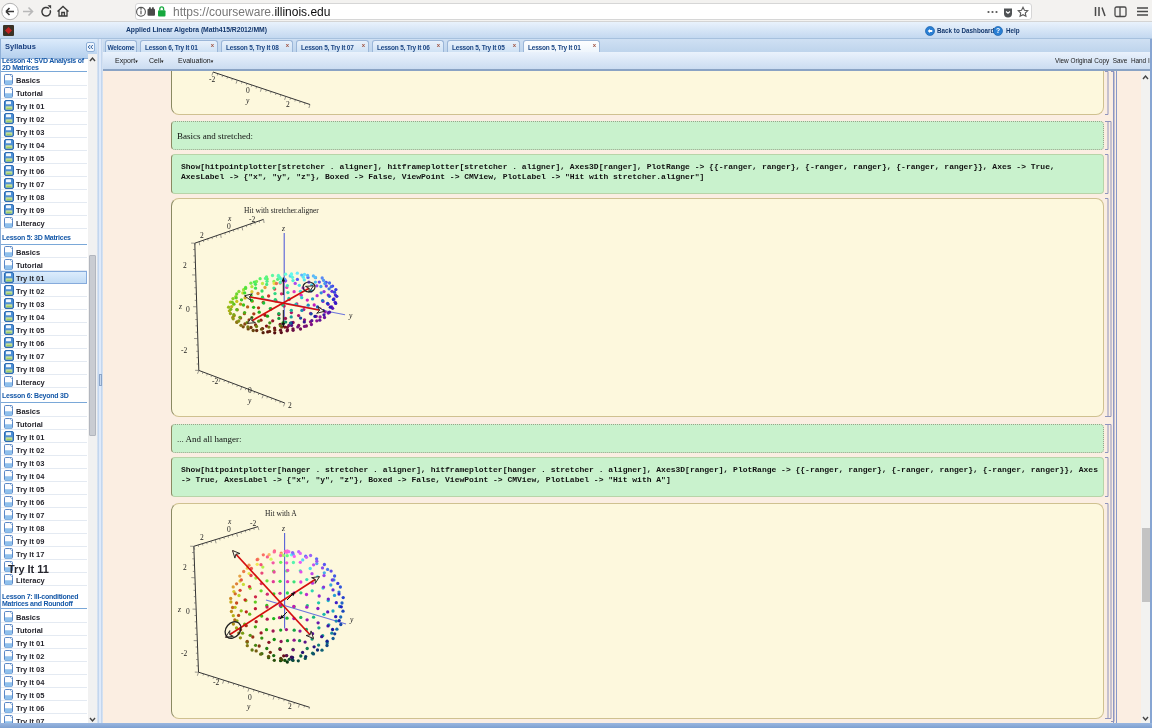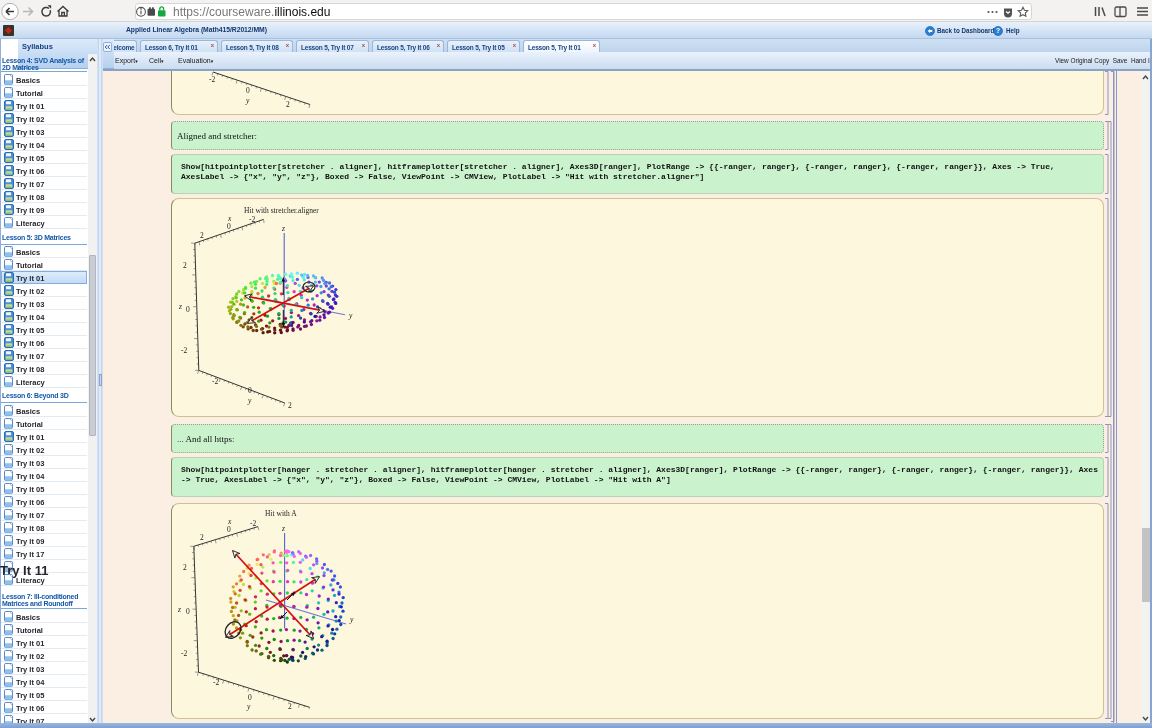--- a/index.html
+++ b/index.html
@@ -66,21 +66,21 @@
 <div class="abs" style="left:372px;top:40px;width:72px;height:12px;background:linear-gradient(#e8f1fb,#cfe1f4);border:1px solid #9bb6d8;border-bottom:none;border-radius:3px 3px 0 0;font-size:6.5px;letter-spacing:-0.2px;font-weight:bold;color:#1c4684;white-space:nowrap;padding:2.5px 0 0 4px">Lesson 5, Try It 06<span style="position:absolute;right:3px;top:1px;font-size:6px;color:#a05544">x</span></div>
 <div class="abs" style="left:447px;top:40px;width:73px;height:12px;background:linear-gradient(#e8f1fb,#cfe1f4);border:1px solid #9bb6d8;border-bottom:none;border-radius:3px 3px 0 0;font-size:6.5px;letter-spacing:-0.2px;font-weight:bold;color:#1c4684;white-space:nowrap;padding:2.5px 0 0 4px">Lesson 5, Try It 05<span style="position:absolute;right:3px;top:1px;font-size:6px;color:#a05544">x</span></div>
 <div class="abs" style="left:523px;top:40px;width:77px;height:12px;background:linear-gradient(#fdfeff,#eef5fc);border:1px solid #9bb6d8;border-bottom:none;border-radius:3px 3px 0 0;font-size:6.5px;letter-spacing:-0.2px;font-weight:bold;color:#1c4684;white-space:nowrap;padding:2.5px 0 0 4px">Lesson 5, Try It 01<span style="position:absolute;right:3px;top:1px;font-size:6px;color:#a05544">x</span></div>
 <div class="abs" style="left:97px;top:52px;width:1055px;height:19px;background:linear-gradient(#eaf2fc,#cbdcf1);border-bottom:2px solid #8aa3c4">
 <div class="abs" style="left:18px;top:5px;font-size:7px;color:#1a1a1a">Export<span style="font-size:5px">▾</span></div>
 <div class="abs" style="left:52px;top:5px;font-size:7px;color:#1a1a1a">Cell<span style="font-size:5px">▾</span></div>
 <div class="abs" style="left:81px;top:5px;font-size:7px;color:#1a1a1a">Evaluation<span style="font-size:5px">▾</span></div>
 <div class="abs" style="left:958px;top:5px;font-size:6.4px;color:#1a1a1a;white-space:nowrap">View Original Copy&nbsp;&nbsp;Save&nbsp;&nbsp;Hand In</div>
 </div>
 <div class="abs" style="left:0;top:39px;width:97px;height:689px;background:#fff;border-left:1px solid #8fb0d8"></div>
-<div class="abs" style="left:18px;top:39px;width:96px;height:30px;background:linear-gradient(#dcebfb,#b5d0ee);border-bottom:1px solid #8fb0d8">
+<div class="abs" style="left:1px;top:39px;width:96px;height:20px;background:linear-gradient(#dcebfb,#b5d0ee);border-bottom:1px solid #8fb0d8">
     <div class="abs" style="left:4px;top:3px;font-size:7.5px;font-weight:bold;color:#1a4080">Syllabus</div>
     <div class="abs" style="left:85px;top:2.5px;width:9px;height:10px;background:#eef5fd;border:1px solid #8fb0d8;border-radius:2px"></div>
     <svg class="abs" style="left:85px;top:2.5px" width="9" height="10" viewBox="0 0 9 10">
       <path d="M4.2 3 L2.2 5 L4.2 7 M6.8 3 L4.8 5 L6.8 7" stroke="#2a5a9a" stroke-width="1" fill="none"></path>
     </svg>
   </div>
 <div class="abs" style="left:2px;top:56.5px;width:85px;font-size:7px;letter-spacing:-0.25px;font-weight:bold;color:#1558a8;line-height:7.5px;white-space:nowrap">Lesson 4: SVD Analysis of<br>2D Matrices</div>
 <div class="abs" style="left:1px;top:71px;width:86px;height:1px;background:#7aa8d8"></div>
 <div class="abs" style="left:1px;top:85.2px;width:86px;height:1px;background:#e4eaf2"></div>
 <svg class="abs" style="left:4px;top:74.0px" width="9" height="11" viewBox="0 0 9 11">
@@ -348,21 +348,21 @@
     <path d="M1 6.2 h7 v3.3 a1.2 1.2 0 0 1 -1.2 1.2 h-4.6 a1.2 1.2 0 0 1 -1.2 -1.2 Z" fill="#8fc0ec"></path>
     <path d="M5.5 0.5 L8.5 3.5" stroke="#9bb8d8" stroke-width="0.8"></path>
   </svg>
 <div class="abs" style="left:16px;top:549.5px;font-size:7.5px;font-weight:bold;color:#26262e">Try It 17</div>
 <div class="abs" style="left:1px;top:571.7px;width:86px;height:1px;background:#e4eaf2"></div>
 <svg class="abs" style="left:4px;top:560.5px" width="9" height="11" viewBox="0 0 9 11">
     <rect x="0.5" y="0.5" width="8" height="10" rx="1.2" fill="#fdfdfe" stroke="#5b87c5" stroke-width="1"></rect>
     <path d="M1 6.2 h7 v3.3 a1.2 1.2 0 0 1 -1.2 1.2 h-4.6 a1.2 1.2 0 0 1 -1.2 -1.2 Z" fill="#8fc0ec"></path>
     <path d="M5.5 0.5 L8.5 3.5" stroke="#9bb8d8" stroke-width="0.8"></path>
   </svg>
-<div class="abs" style="left:0;top:562.5px;font-size:13px;font-weight:bold;color:#26262e">Try It 11</div>
+<div class="abs" style="left:8px;top:562.5px;font-size:11px;font-weight:bold;color:#26262e">Try It 11</div>
 <div class="abs" style="left:1px;top:584.7px;width:86px;height:1px;background:#e4eaf2"></div>
 <svg class="abs" style="left:4px;top:573.5px" width="9" height="11" viewBox="0 0 9 11">
     <rect x="0.5" y="0.5" width="8" height="10" rx="1.2" fill="#fdfdfe" stroke="#5b87c5" stroke-width="1"></rect>
     <path d="M1 6.2 h7 v3.3 a1.2 1.2 0 0 1 -1.2 1.2 h-4.6 a1.2 1.2 0 0 1 -1.2 -1.2 Z" fill="#8fc0ec"></path>
     <path d="M5.5 0.5 L8.5 3.5" stroke="#9bb8d8" stroke-width="0.8"></path>
   </svg>
 <div class="abs" style="left:16px;top:575.5px;font-size:7.5px;font-weight:bold;color:#26262e">Literacy</div>
 <div class="abs" style="left:2px;top:592.5px;width:85px;font-size:7px;letter-spacing:-0.25px;font-weight:bold;color:#1558a8;line-height:7.5px;white-space:nowrap">Lesson 7: Ill-conditioned<br>Matrices and Roundoff</div>
 <div class="abs" style="left:1px;top:608px;width:86px;height:1px;background:#7aa8d8"></div>
 <div class="abs" style="left:1px;top:622.2px;width:86px;height:1px;background:#e4eaf2"></div>
@@ -441,22 +441,22 @@
 <div class="abs" style="left:103px;top:71px;width:1047px;height:652px;background:#fbeee2"></div>
 <div class="abs" style="left:1113px;top:71px;width:1px;height:652px;background:#8898c8"></div>
 <div class="abs" style="left:1115.5px;top:71px;width:1.5px;height:652px;background:#8898c8"></div>
 <div class="abs" style="left:171px;top:71px;width:933px;height:44px;background:#fdf8dd;border:1px solid #cfc190;border-left:1.5px solid #8a8a62;border-radius:0 0 8px 8px;border-top:none;"></div>
 <div class="abs" style="left:171px;top:121px;width:933px;height:29px;background:#c9f2cd;border:1px dotted #9aa28a;border-left:1.5px solid #8a8a62;border-radius:4px;"></div>
 <div class="abs" style="left:171px;top:154px;width:933px;height:40px;background:#c9f2cd;border:1px solid #b8d4a8;border-left:1.5px solid #8a8a62;border-radius:4px;"></div>
 <div class="abs" style="left:171px;top:198px;width:933px;height:219px;background:#fdf8dd;border:1px solid #cfc190;border-left:1.5px solid #8a8a62;border-radius:8px;"></div>
 <div class="abs" style="left:171px;top:424px;width:933px;height:29px;background:#c9f2cd;border:1px dotted #9aa28a;border-left:1.5px solid #8a8a62;border-radius:4px;"></div>
 <div class="abs" style="left:171px;top:457px;width:933px;height:40px;background:#c9f2cd;border:1px solid #b8d4a8;border-left:1.5px solid #8a8a62;border-radius:4px;"></div>
 <div class="abs" style="left:171px;top:503px;width:933px;height:216px;background:#fdf8dd;border:1px solid #cfc190;border-left:1.5px solid #8a8a62;border-radius:8px;"></div>
-<div class="abs" style="left:177px;top:131px;font-family:'Liberation Serif',serif;font-size:9px;color:#111">Aligned and stretcher:</div>
-<div class="abs" style="left:177px;top:434px;font-family:'Liberation Serif',serif;font-size:9px;color:#111">... And all https:</div>
+<div class="abs" style="left:177px;top:131px;font-family:'Liberation Serif',serif;font-size:9px;color:#111">Basics and stretched:</div>
+<div class="abs" style="left:177px;top:434px;font-family:'Liberation Serif',serif;font-size:9px;color:#111">... And all hanger:</div>
 <div class="abs" style="left:181px;top:162px;font-family:'Liberation Mono',monospace;font-size:8px;font-weight:bold;color:#111;line-height:10.3px;width:919px;white-space:normal">Show[hitpointplotter[stretcher . aligner], hitframeplotter[stretcher . aligner], Axes3D[ranger], PlotRange -&gt; {{-ranger, ranger}, {-ranger, ranger}, {-ranger, ranger}}, Axes -&gt; True, AxesLabel -&gt; {"x", "y", "z"}, Boxed -&gt; False, ViewPoint -&gt; CMView, PlotLabel -&gt; "Hit with stretcher.aligner"]</div>
 <div class="abs" style="left:181px;top:465px;font-family:'Liberation Mono',monospace;font-size:8px;font-weight:bold;color:#111;line-height:10.3px;width:919px;white-space:normal">Show[hitpointplotter[hanger . stretcher . aligner], hitframeplotter[hanger . stretcher . aligner], Axes3D[ranger], PlotRange -&gt; {{-ranger, ranger}, {-ranger, ranger}, {-ranger, ranger}}, Axes -&gt; True, AxesLabel -&gt; {"x", "y", "z"}, Boxed -&gt; False, ViewPoint -&gt; CMView, PlotLabel -&gt; "Hit with A"]</div>
 <svg width="1152" height="728" viewBox="0 0 1152 728" style="position:absolute;left:0;top:0" xmlns="http://www.w3.org/2000/svg">
     <path d="M213 72 L310 104.5" stroke="#333" stroke-width="1" fill="none"></path>
     <line x1="213.0" y1="72.0" x2="211.9" y2="75.5" stroke="#555" stroke-width="0.6"></line>
     <line x1="217.8" y1="73.6" x2="217.3" y2="75.5" stroke="#555" stroke-width="0.6"></line>
     <line x1="222.7" y1="75.2" x2="222.1" y2="77.1" stroke="#555" stroke-width="0.6"></line>
     <line x1="227.6" y1="76.9" x2="227.0" y2="78.7" stroke="#555" stroke-width="0.6"></line>
     <line x1="232.4" y1="78.5" x2="231.8" y2="80.3" stroke="#555" stroke-width="0.6"></line>
     <line x1="237.2" y1="80.1" x2="236.1" y2="83.6" stroke="#555" stroke-width="0.6"></line>

